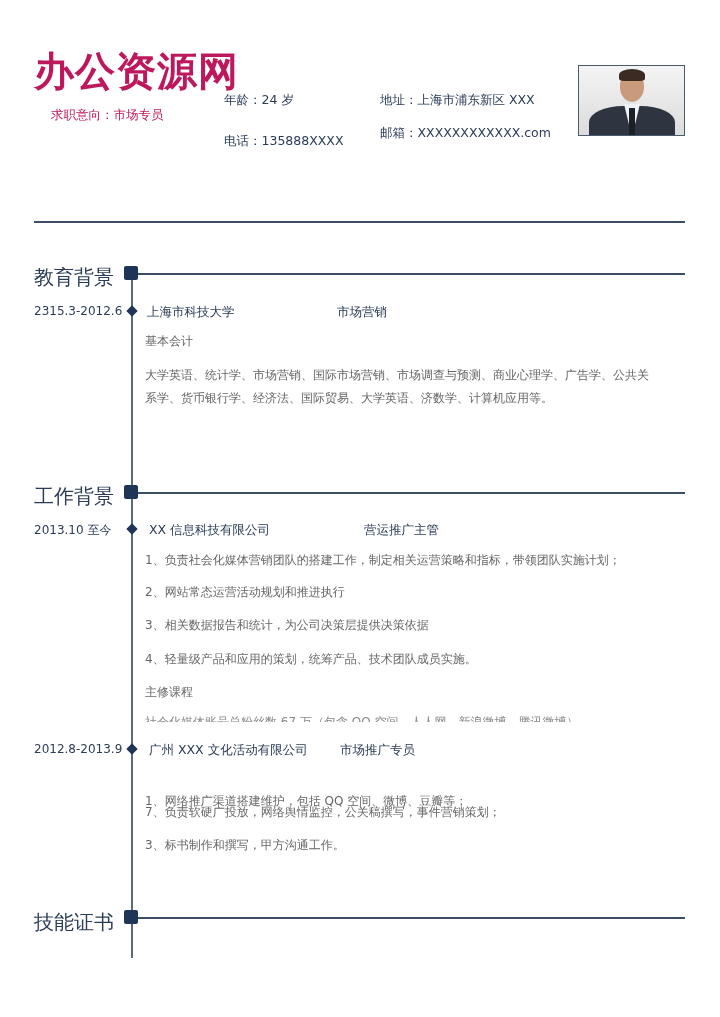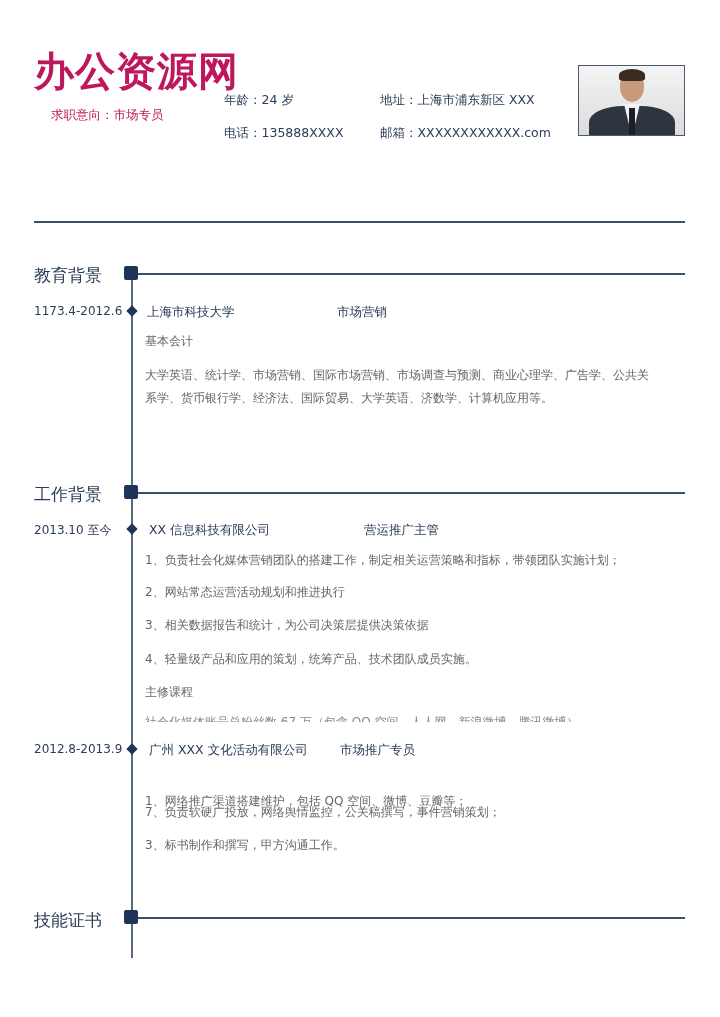--- a/index.html
+++ b/index.html
@@ -9,54 +9,54 @@
   .intent { left:34px; top:107px; font-size:12.5px; color:#be185d;margin-left:17px; }
   .info { font-size:12.5px; color:#2b3c57;margin-top:24px; }
   .photo { left:578px; top:65px; width:107px; height:71px; border:1.5px solid #4a5a70; background:linear-gradient(180deg,#f4f4f4,#dcdcdc); overflow:hidden; }
   .head { position:absolute; left:41px; top:6px; width:24px; height:30px; background:#c99a7c; border-radius:45% 45% 50% 50%; }
   .hair { position:absolute; left:40px; top:3px; width:26px; height:12px; background:#3b2b22; border-radius:50% 50% 20% 20%; }
   .suit { position:absolute; left:10px; top:40px; width:86px; height:40px; background:#2e3440; border-radius:40% 40% 0 0; }
   .shirt { position:absolute; left:45px; top:38px; width:16px; height:33px; background:#f0f2f5; clip-path:polygon(0 0,100% 0,50% 100%); }
   .tie { position:absolute; left:50px; top:42px; width:6px; height:30px; background:#1b1f26; }
   .rule { left:34px; top:221px; width:651px; height:1.5px; background:#3d4f66; }
   .vline { left:131px; top:272px; width:1.5px; height:686px; background:#5a6b80; }
-  .sec-title { font-size:17px; color:#2b3c57; left:34px; }
+  .sec-title { font-size:20px; color:#2b3c57; left:34px; }
   .sec-box { width:14px; height:14px; background:#1f3557; border-radius:2px; left:124px; }
   .sec-line { left:138px; height:1.5px; background:#3d4f66; width:547px; }
   .date { font-size:12px; color:#2b3c57; left:34px; }
   .diamond { width:8px; height:8px; background:#1f3557; transform:rotate(45deg); left:128px; }
   .hl { font-size:12.5px; color:#2b3c57; }
   .txt { font-size:12px; color:#666; left:145px; }
   .clip { left:145px; top:712px; width:540px; height:10px; overflow:hidden; }
   .clip span { display:block; font-size:12px; color:#888; margin-top:2px; }
 </style>
 </head>
 <body>
 
 <div class="abs name">办公资源网</div>
 <div class="abs intent">求职意向：市场专员</div>
 <div class="abs info" style="left:224px;top:68px">年龄：24 岁</div>
-<div class="abs info" style="left:224px;top:101px">电话：135888XXXX</div>
+<div class="abs info" style="left:224px;top:109px">电话：135888XXXX</div>
 <div class="abs info" style="left:380px;top:68px">地址：上海市浦东新区 XXX</div>
 <div class="abs info" style="left:380px;top:101px">邮箱：XXXXXXXXXXXX.com</div>
 <div class="abs photo">
   <div class="suit"></div>
     <div class="shirt"></div>
     <div class="tie"></div>
     <div class="head"></div>
     <div class="hair"></div>
 </div>
 <div class="abs rule"></div>
 
 <div class="abs vline"></div>
 
 <div class="abs sec-title" style="top:264px">教育背景</div>
 <div class="abs sec-box" style="top:266px"></div>
 <div class="abs sec-line" style="top:273px"></div>
-<div class="abs date" style="top:304px">1173.4-2012.6</div>
+<div class="abs date" style="top:304px">2315.3-2012.6</div>
 <div class="abs diamond" style="top:307px"></div>
 <div class="abs hl" style="left:147px;top:304px">上海市科技大学</div>
 <div class="abs hl" style="left:337px;top:304px">市场营销</div>
 <div class="abs txt" style="top:333px">基本会计</div>
 <div class="abs txt" style="top:367px">大学英语、统计学、市场营销、国际市场营销、市场调查与预测、商业心理学、广告学、公共关</div>
 <div class="abs txt" style="top:390px">系学、货币银行学、经济法、国际贸易、大学英语、济数学、计算机应用等。</div>
 
 <div class="abs sec-title" style="top:483px">工作背景</div>
 <div class="abs sec-box" style="top:485px"></div>
 <div class="abs sec-line" style="top:492px"></div>

